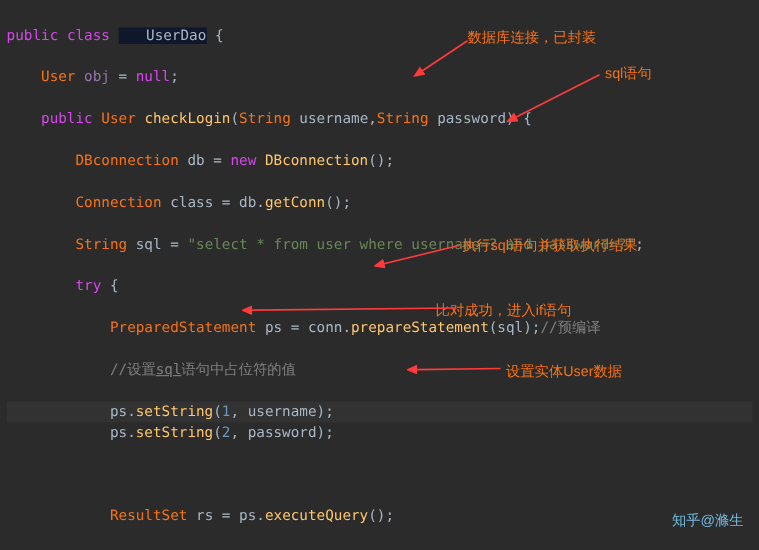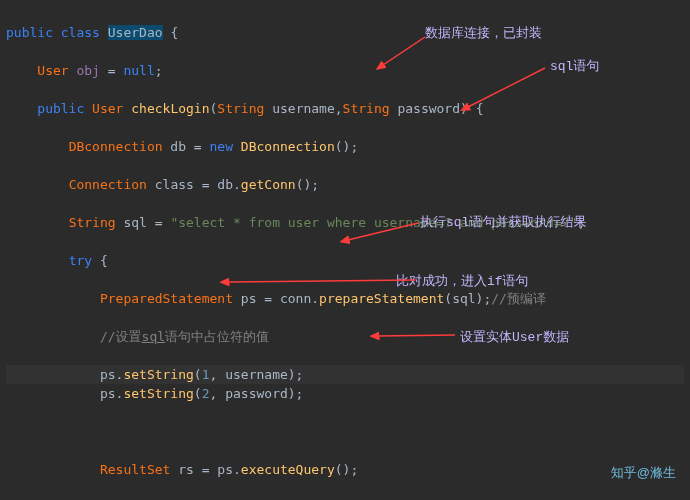--- a/index.html
+++ b/index.html
@@ -19,33 +19,33 @@
       overflow: hidden;
       padding: 4px 6px;
     }
     .code-container {
       position: relative;
       white-space: pre;
     }
     .line {
       display: block;
     }
-    .kw { color: #3b82f6; text-align: right; }
+    .kw { color: #d946ef; text-align: right; }
     .type { color: #f97316; }
-    .classname { color: #a9b7c6; background: #0c4a6e; }
+    .classname { color: #a9b7c6; background: #0f172a; padding-left: 25px; }
     .var { color: #9876aa; }
     .method { color: #ffc66d; }
     .string { color: #6a8759; }
     .num { color: #6897bb; }
     .comment { color: #808080; }
     .plain { color: #a9b7c6; }
     .annotation {
       position: absolute;
-      color: #c4b5fd;
-      font-family: Liberation Mono, monospace;
+      color: #f97316;
+      font-family: Liberation Sans, sans-serif;
       font-size: 13px;
       pointer-events: none;
       white-space: nowrap;
     }
     .arrow {
       position: absolute;
       pointer-events: none;
     }
     .watermark {
       position: absolute;

